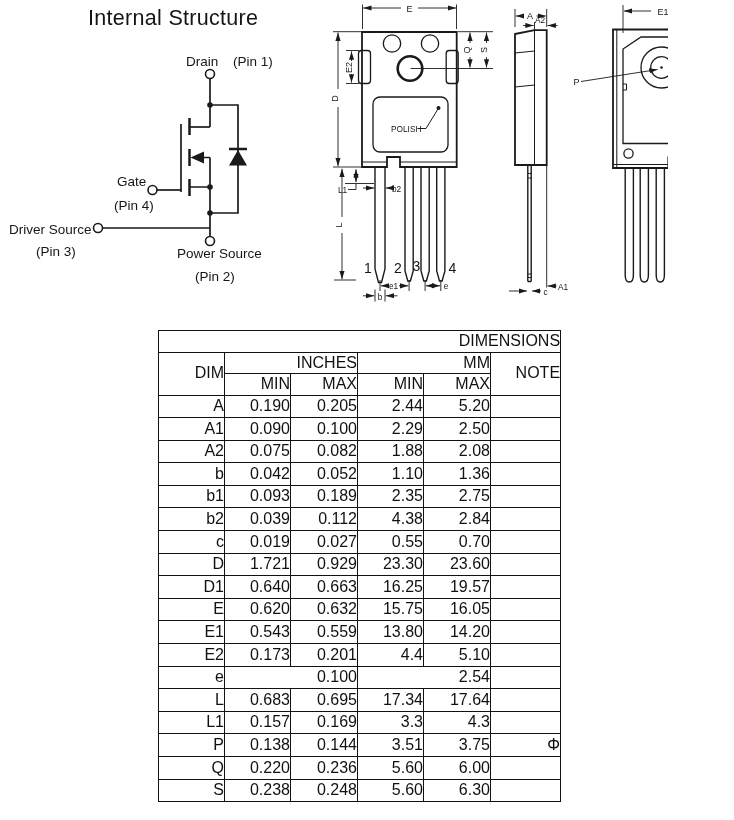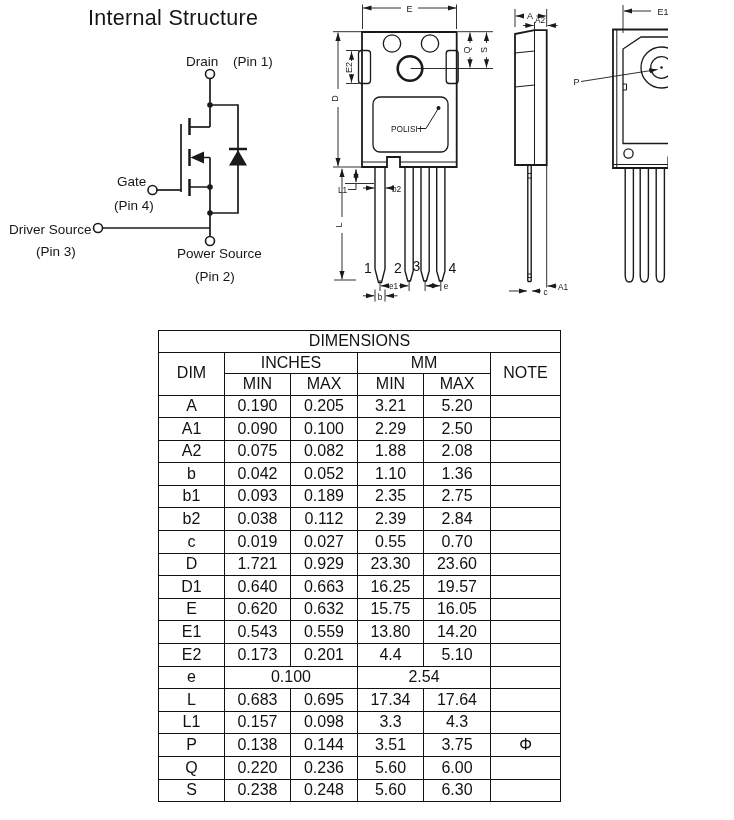--- a/index.html
+++ b/index.html
@@ -16,21 +16,21 @@
   .mid-ln{fill:none;stroke:#1a1a1a;stroke-width:1.3;}
   .thin-ln{fill:none;stroke:#1a1a1a;stroke-width:1;}
   .pin-ln{fill:none;stroke:#1a1a1a;stroke-width:1.4;}
   .dim-ln{fill:none;stroke:#1a1a1a;stroke-width:0.9;}
   .sch-ln{fill:none;stroke:#1a1a1a;stroke-width:1.7;}
   .sch-thick{fill:none;stroke:#1a1a1a;stroke-width:2.5;}
   .dot{fill:#1a1a1a;stroke:none;}
   .term{fill:#fff;stroke:#1a1a1a;stroke-width:1.6;}
   
   #dim-table{position:absolute;left:158px;top:330px;width:402px;border-collapse:collapse;
-             table-layout:fixed;text-align:center;font-size:16px;color:#111;}
+             table-layout:fixed;text-align:right;font-size:16px;color:#111;}
   #dim-table th,#dim-table td{border:1.5px solid #111;padding:0;font-weight:normal;line-height:1.15;}
   #dim-table th{height:20.5px;}
   #dim-table td{height:21.6px;}
 </style>
 </head>
 <body>
 
 <div id="page">
 
   <div id="title">Internal Structure</div>
@@ -241,21 +241,21 @@
         <th>MAX</th>
         <th>MIN</th>
         <th>MAX</th>
       </tr>
     </thead>
     <tbody id="dim-table-body">
         <tr>
           <td>A</td>
           <td>0.190</td>
           <td>0.205</td>
-          <td>3.21</td>
+          <td>2.44</td>
           <td>5.20</td>
           <td></td>
         </tr>
         <tr>
           <td>A1</td>
           <td>0.090</td>
           <td>0.100</td>
           <td>2.29</td>
           <td>2.50</td>
           <td></td>
@@ -279,23 +279,23 @@
         <tr>
           <td>b1</td>
           <td>0.093</td>
           <td>0.189</td>
           <td>2.35</td>
           <td>2.75</td>
           <td></td>
         </tr>
         <tr>
           <td>b2</td>
-          <td>0.038</td>
+          <td>0.039</td>
           <td>0.112</td>
-          <td>2.39</td>
+          <td>4.38</td>
           <td>2.84</td>
           <td></td>
         </tr>
         <tr>
           <td>c</td>
           <td>0.019</td>
           <td>0.027</td>
           <td>0.55</td>
           <td>0.70</td>
           <td></td>
@@ -350,21 +350,21 @@
           <td>L</td>
           <td>0.683</td>
           <td>0.695</td>
           <td>17.34</td>
           <td>17.64</td>
           <td></td>
         </tr>
         <tr>
           <td>L1</td>
           <td>0.157</td>
-          <td>0.098</td>
+          <td>0.169</td>
           <td>3.3</td>
           <td>4.3</td>
           <td></td>
         </tr>
         <tr>
           <td>P</td>
           <td>0.138</td>
           <td>0.144</td>
           <td>3.51</td>
           <td>3.75</td>

